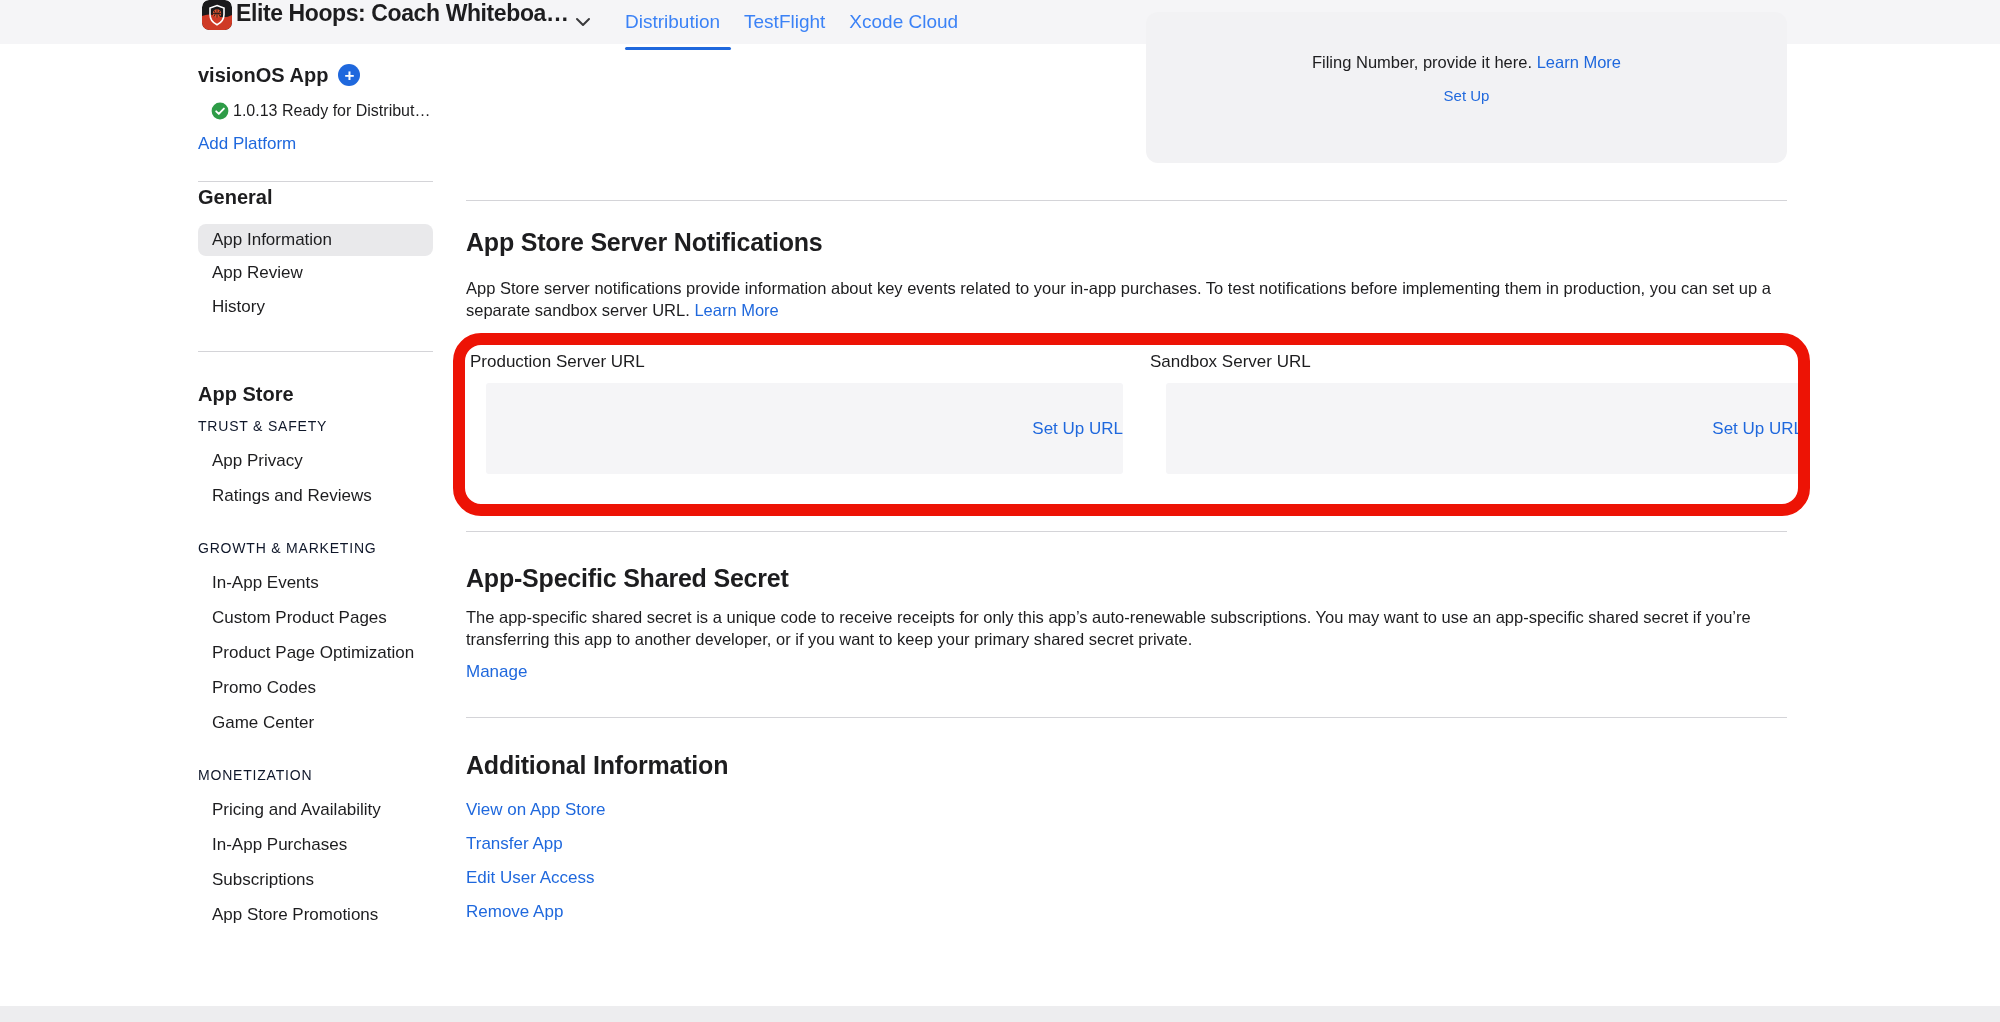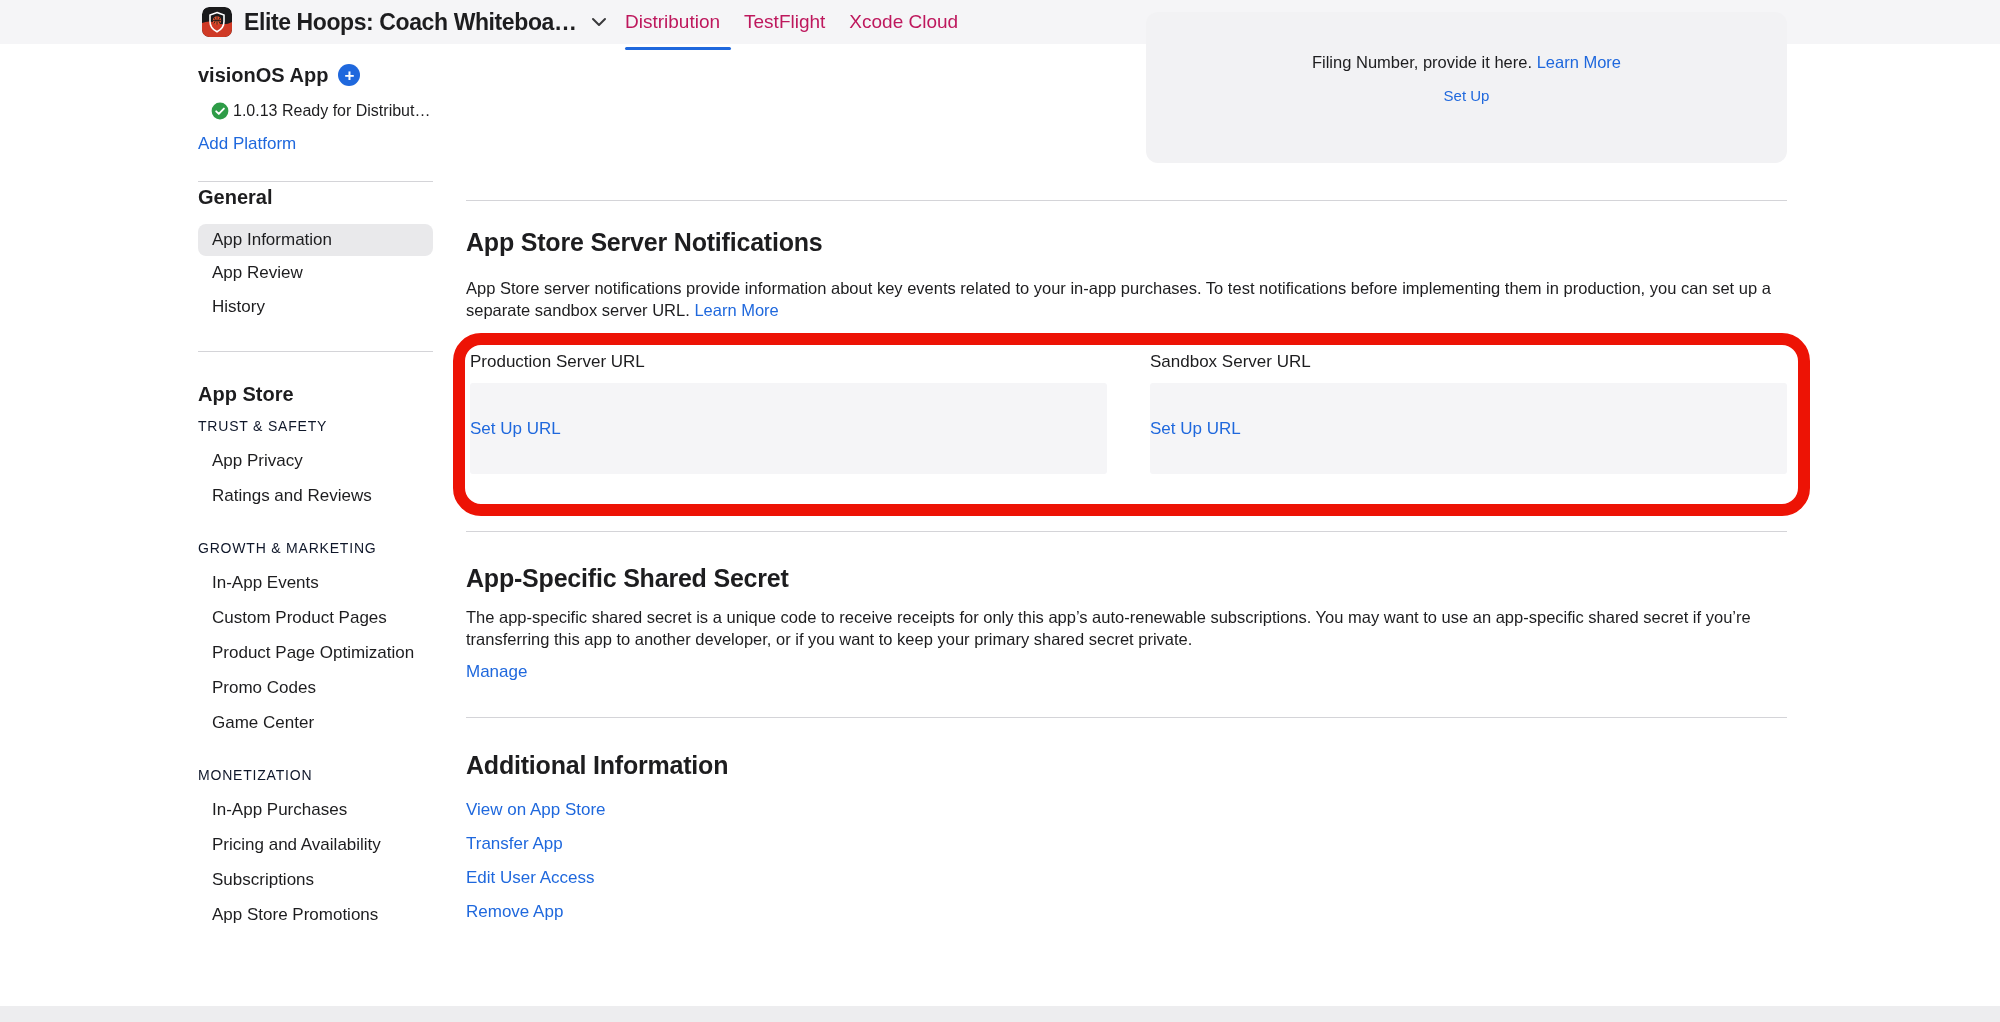--- a/index.html
+++ b/index.html
@@ -6,26 +6,26 @@
   html,body { width:2000px; height:1022px; }
   body {
     position:relative; overflow:hidden; background:#ffffff;
     font-family:"Liberation Sans","DejaVu Sans",sans-serif;
     color:#1d1d1f; -webkit-font-smoothing:antialiased;
   }
   a, .link { color:#1f68dd; text-decoration:none; cursor:pointer; }
 
   
   .topbar { position:absolute; left:0; top:0; width:2000px; height:44px; background:#f5f5f7; z-index:1; }
-  .app-switcher { position:absolute; left:202px; top:0; height:44px; display:flex; align-items:center; gap:12px; z-index:3; cursor:pointer; }
+  .app-switcher { position:absolute; left:202px; top:0; height:44px; display:flex; gap:4px; z-index:3; cursor:pointer; }
   .app-icon { width:30px; height:30px; border-radius:7px; overflow:hidden; flex:0 0 auto; }
   .app-title { font-size:23px; font-weight:bold; letter-spacing:-0.4px; white-space:nowrap; max-width:352px; overflow:hidden; }
   .title-chevron { margin-left:2px; display:flex; align-items:center; }
   .tabs { position:absolute; left:625px; top:0; height:44px; display:flex; gap:24px; align-items:center; z-index:3; }
-  .tab { font-size:19px; color:#be185d; white-space:nowrap; cursor:pointer; }
+  .tab { font-size:19px; color:#3b82f6; white-space:nowrap; cursor:pointer; }
   .tab-underline { position:absolute; left:625px; top:47px; width:106px; height:3px; background:#1f68dd; border-radius:2px; z-index:3; }
 
   
   .filing-card {
     position:absolute; left:1146px; top:12px; width:641px; height:151px;
     background:#f2f2f4; border-radius:12px; z-index:2; text-align:center;
     padding-top:41px; font-size:16.5px;
   }
   .filing-card .set-up-row { margin-top:15px; font-size:15px; }
 
@@ -51,21 +51,21 @@
   .h2 { position:absolute; left:466px; font-size:25px; font-weight:bold; letter-spacing:-0.2px; }
   .para { position:absolute; left:466px; width:1321px; font-size:16.5px; line-height:22px; }
 
   .red-annotation {
     position:absolute; left:453px; top:333px; width:1357px; height:183px;
     border:12px solid #ed1305; border-radius:28px; z-index:4; pointer-events:none;
   }
   .server-label { position:absolute; top:352px; height:20px; line-height:20px; font-size:17px; }
   .server-box {
     position:absolute; top:383px; width:637px; height:91px; background:#f5f5f7; border-radius:3px;
-    display:flex; align-items:center; justify-content:flex-start; font-size:17px;
+    display:flex; align-items:center; justify-content:flex-end; font-size:17px;margin-left:16px;
   }
   .col1 { left:470px; }
   .col2 { left:1150px; }
 
   .manage-link { position:absolute; left:466px; top:662px; height:20px; line-height:20px; font-size:17px; }
 
   .add-links { position:absolute; left:466px; top:793px; }
   .add-links .al { display:block; height:34px; line-height:34px; font-size:17px; }
 
   .footer-bar { position:absolute; left:0; top:1006px; width:2000px; height:16px; background:#ededef; }
@@ -150,22 +150,22 @@
   <div class="side-item tall">Ratings and Reviews</div>
 
   <div class="sb-cap gap">GROWTH &amp; MARKETING</div>
   <div class="side-item tall">In-App Events</div>
   <div class="side-item tall">Custom Product Pages</div>
   <div class="side-item tall">Product Page Optimization</div>
   <div class="side-item tall">Promo Codes</div>
   <div class="side-item tall">Game Center</div>
 
   <div class="sb-cap gap">MONETIZATION</div>
+  <div class="side-item tall">Pricing and Availability</div>
   <div class="side-item tall">In-App Purchases</div>
-  <div class="side-item tall">Pricing and Availability</div>
   <div class="side-item tall">Subscriptions</div>
   <div class="side-item tall">App Store Promotions</div>
 </div>
 
 <div class="divider-main" style="top:200px;"></div>
 
 <div class="h2" style="top:228px;">App Store Server Notifications</div>
 <div class="para" style="top:277px;">
   <span>App Store server notifications provide information about key events related to your in-app purchases. To test notifications before implementing them in production, you can set up a separate sandbox server URL.</span>
   <span class="link">Learn More</span>

